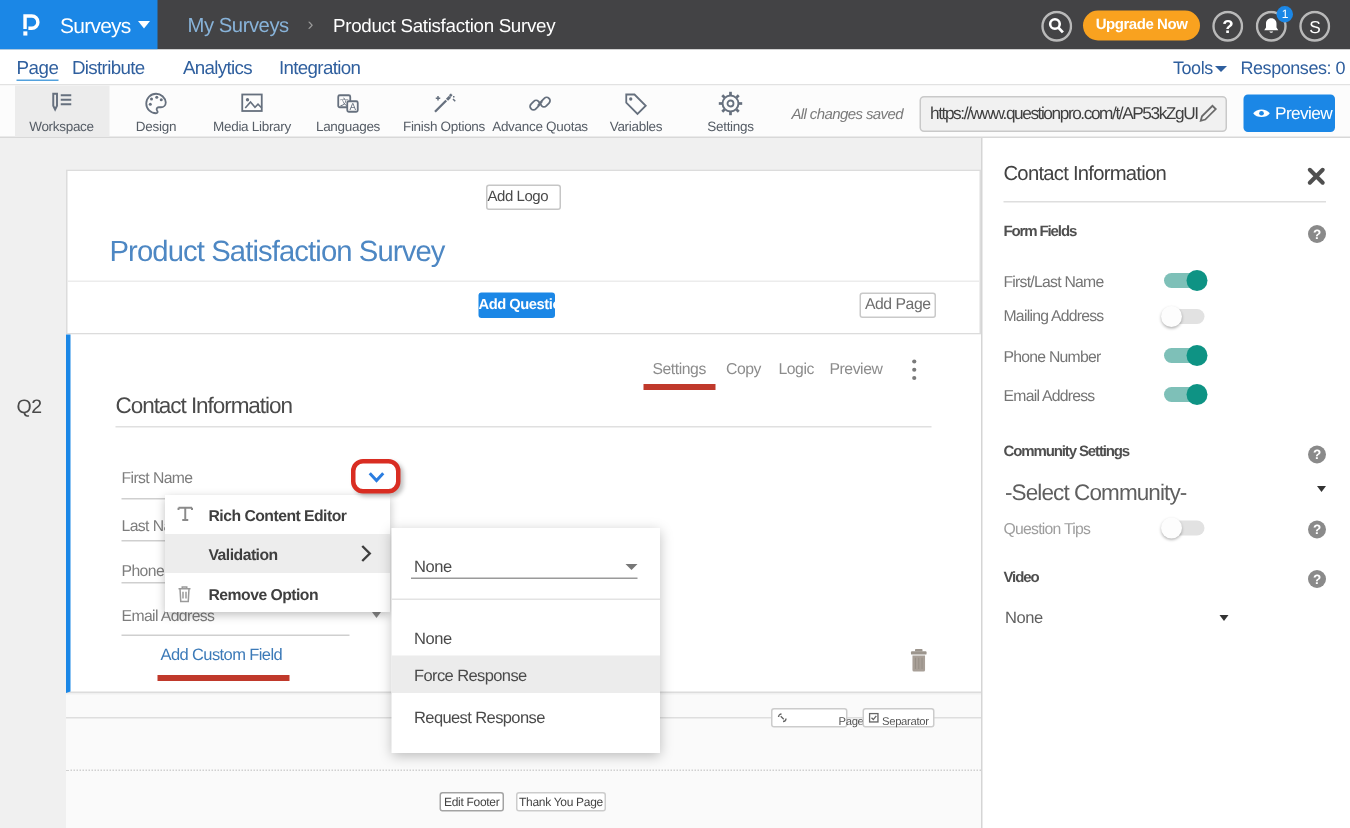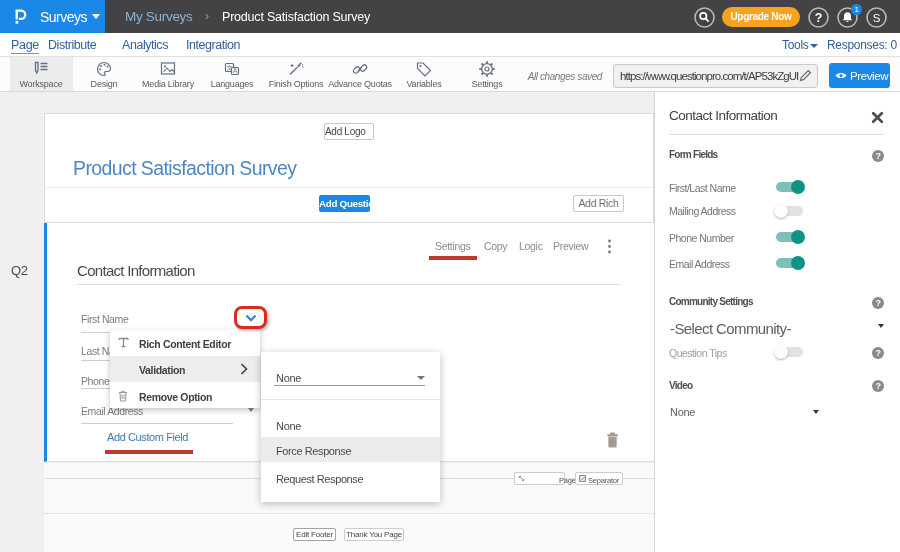--- a/index.html
+++ b/index.html
@@ -137,21 +137,21 @@
 </svg>
 <div class="abs" style="left:850px;top:70px;color:#fff;font-size:11.5px;letter-spacing:-0.4px;">Preview</div>
 
 <div class="abs" style="left:0;top:92px;width:654px;height:460px;background:#f0f0f0;"></div>
 
 <div class="abs" style="left:44px;top:113px;width:610px;height:110px;background:#fff;border:1px solid #dcdcdc;"></div>
 <div class="abs" style="left:324px;top:123px;width:50px;height:17px;background:#fff;border:1px solid #c6c6c6;border-radius:2px;color:#4a4a4a;font-size:10px;line-height:15px;">Add Logo</div>
 <div class="abs" style="left:73px;top:157px;color:#4d87c3;font-size:19.5px;letter-spacing:-0.6px;">Product Satisfaction Survey</div>
 <div class="abs" style="left:45px;top:187px;width:608px;height:1px;background:#ececec;"></div>
 <div class="abs" style="left:319px;top:195px;width:51px;height:17px;background:#1b87e6;border-radius:2px;color:#fff;font-size:9.8px;font-weight:bold;letter-spacing:-0.3px;text-align:center;line-height:17px;">Add Question</div>
-<div class="abs" style="left:573px;top:195px;width:51px;height:17px;background:#fff;border:1px solid #c9c9c9;border-radius:2px;color:#6e6e6e;font-size:10.5px;text-align:center;line-height:15px;">Add Rich</div>
+<div class="abs" style="left:573px;top:195px;width:51px;height:17px;background:#fff;border:1px solid #c9c9c9;border-radius:2px;color:#6e6e6e;font-size:10.5px;text-align:center;line-height:15px;">Add Page</div>
 
 <div class="abs" style="left:44px;top:223px;width:610px;height:239px;background:#fff;border-left:3px solid #1b87e6;border-bottom:1px solid #dcdcdc;"></div>
 <div class="abs" style="left:11px;top:263px;color:#4a4a4a;font-size:13px;">Q2</div>
 
 <div class="abs" style="left:435px;top:240px;color:#8c8c8c;font-size:10.5px;letter-spacing:-0.3px;">Settings</div>
 <div class="abs" style="left:484px;top:240px;color:#8c8c8c;font-size:10.5px;letter-spacing:-0.3px;">Copy</div>
 <div class="abs" style="left:519px;top:240px;color:#8c8c8c;font-size:10.5px;letter-spacing:-0.3px;">Logic</div>
 <div class="abs" style="left:553px;top:240px;color:#8c8c8c;font-size:10.5px;letter-spacing:-0.3px;">Preview</div>
 <div class="abs" style="left:429px;top:256px;width:48px;height:3.5px;background:#c0392b;"></div>
 <svg class="abs" style="left:607px;top:239px;" width="5" height="15" viewBox="0 0 5 15">

